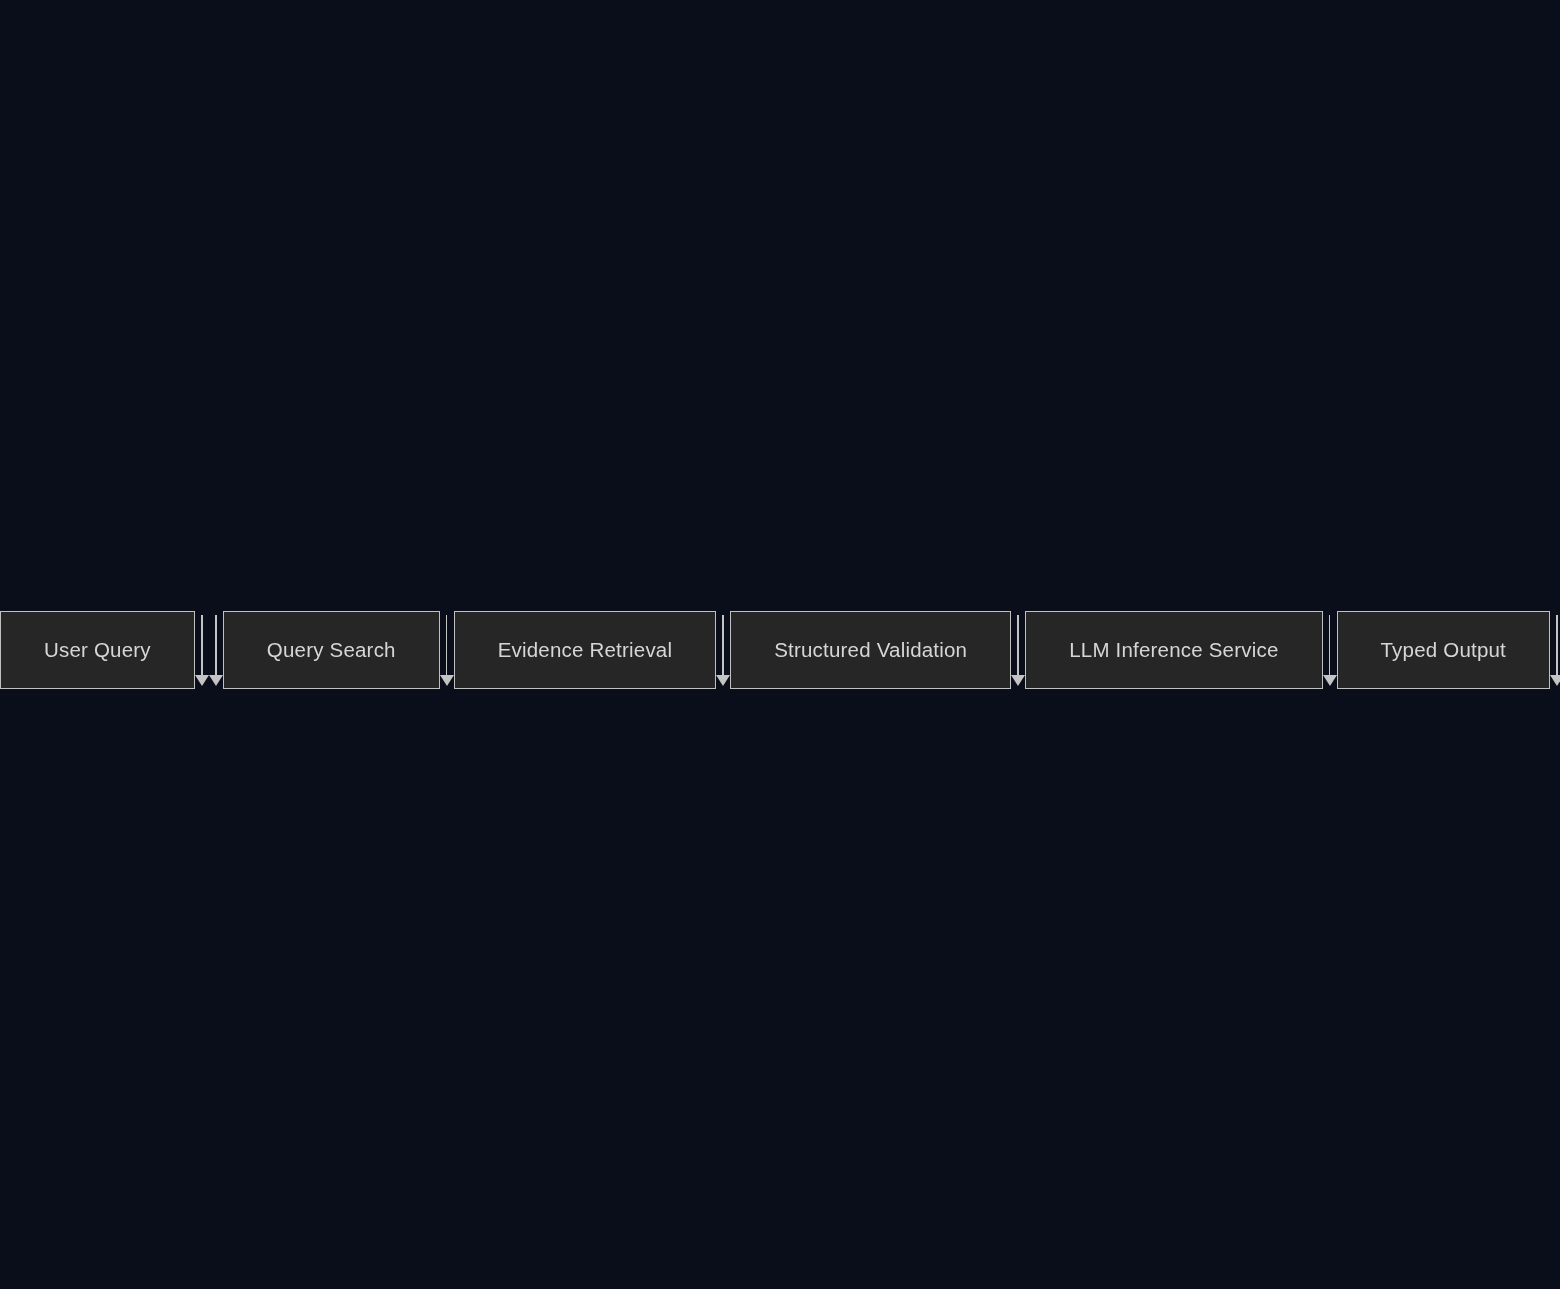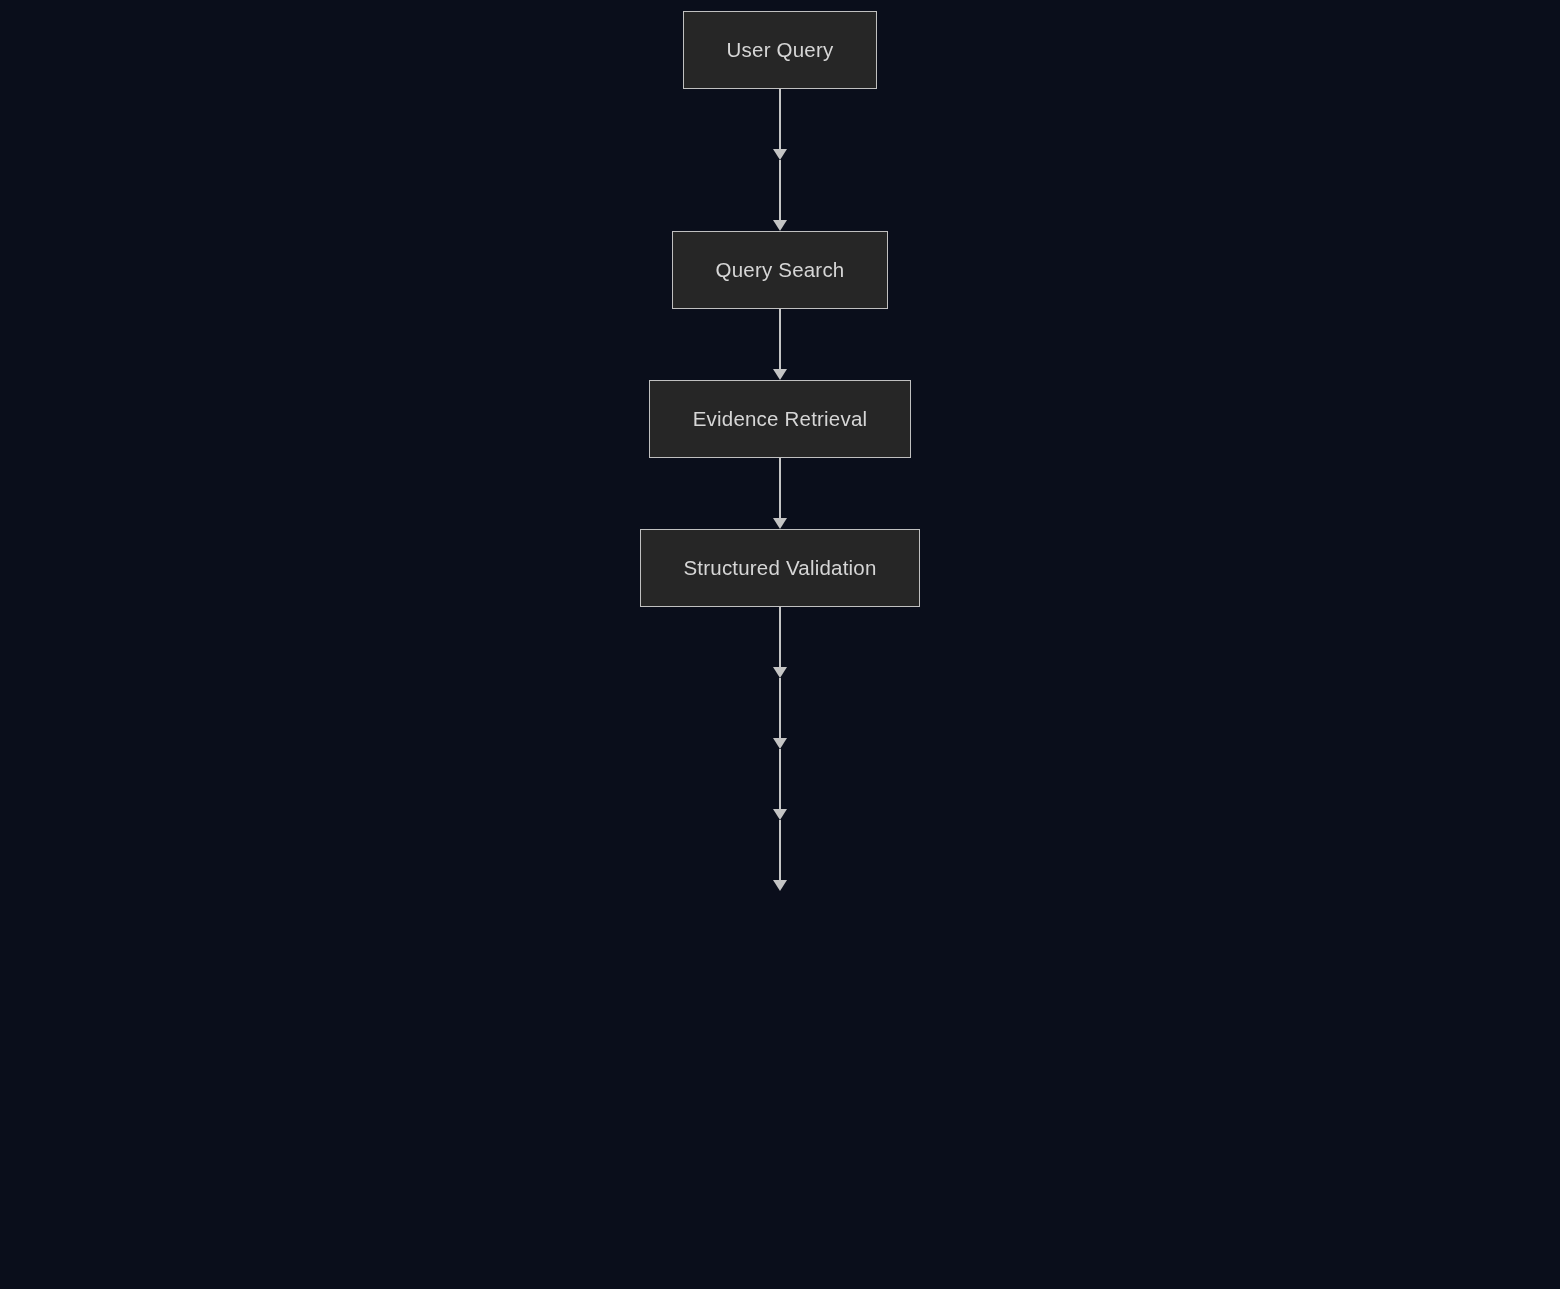--- a/index.html
+++ b/index.html
@@ -14,21 +14,21 @@
     width: 1560px;
     height: 1289px;
     background: var(--background);
     overflow: hidden;
     font-family: "Liberation Sans", "DejaVu Sans", sans-serif;
   }
   .canvas {
     width: 100%;
     height: 100%;
     display: flex;
-    flex-direction: column;
+    flex-direction: row;
     align-items: center;
     padding-top: 11px;
   }
   .node {
     min-height: 78px;
     padding: 0 43px;
     background: var(--node-fill);
     border: 1px solid var(--node-border);
     color: var(--node-text);
     font-size: 20.5px;
@@ -100,26 +100,32 @@
 
   <div class="node">
     <span>Structured Validation</span>
   </div>
 
   <div class="arrow">
     <span class="line"></span>
     <span class="head"></span>
   </div>
 
+  <div class="node">
+    <span>LLM Inference Service</span>
+  </div>
 
   <div class="arrow">
     <span class="line"></span>
     <span class="head"></span>
   </div>
 
+  <div class="node">
+    <span>Typed Output</span>
+  </div>
 
   <div class="arrow">
     <span class="line"></span>
     <span class="head"></span>
   </div>
 
 
   <div class="arrow">
     <span class="line"></span>
     <span class="head"></span>

